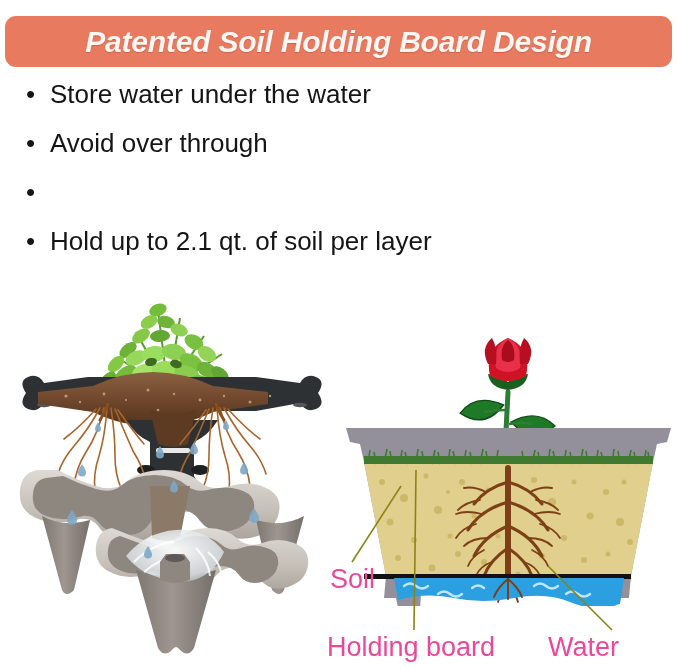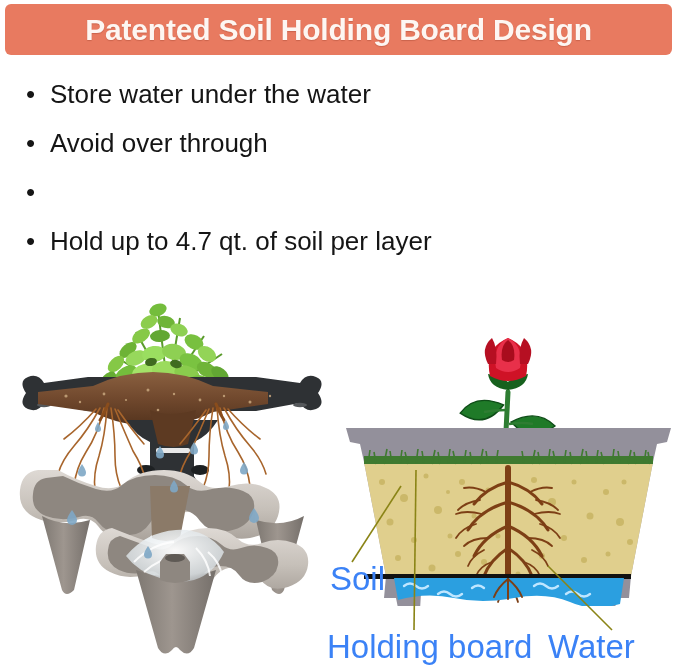--- a/index.html
+++ b/index.html
@@ -13,29 +13,30 @@
     position: relative;
     overflow: hidden;
     font-family: "Liberation Sans", sans-serif;
     -webkit-font-smoothing: antialiased;
   }
 
   
   #header-banner {
     position: absolute;
     left: 5px;
-    top: 4px;
+    top: 16px;
     width: 667px;
     height: 51px;
     background: #e87a60;
-    border-radius: 6px;
+    border-radius: 11px;
     box-sizing: border-box;
     display: flex;
     align-items: center;
     justify-content: center;
+    font-style: italic;
   }
   #header-title {
     color: #fdf6f2;
     font-size: 30px;
     font-weight: bold;
     letter-spacing: -0.2px;
     white-space: nowrap;
     text-shadow: 0 1px 1px rgba(150,60,40,0.35);
   }
 
@@ -93,22 +94,22 @@
     left: 338px;
     top: 18px;
     width: 341px;
     height: 320px;
   }
   #right-diagram svg { display: block; }
 
   
   .callout-label {
     position: absolute;
-    color: #3b82f6;
-    font-size: 33px;
+    color: #ec4899;
+    font-size: 27px;
     line-height: 28px;
     white-space: nowrap;
   }
   #label-soil { left: 330px; top: 565px; }
   #label-holding-board { left: 327px; top: 633px; }
   #label-water { left: 548px; top: 633px; }
 
   #callout-lines {
     position: absolute;
     left: 0;
@@ -132,21 +133,21 @@
   </li>
   <li class="feature-item">
     <span class="feature-bullet">•</span>
     <span class="feature-text">Avoid over through</span>
   </li>
   <li class="feature-item">
     <span class="feature-bullet">•</span>
   </li>
   <li class="feature-item">
     <span class="feature-bullet">•</span>
-    <span class="feature-text">Hold up to 4.7 qt. of soil per layer</span>
+    <span class="feature-text">Hold up to 2.1 qt. of soil per layer</span>
   </li>
 </ul>
 
 <div id="illustration-area">
 
   <div id="left-planter">
     <svg width="330" height="390" viewBox="0 0 330 390" xmlns="http://www.w3.org/2000/svg">
       <defs>
         <linearGradient id="potBody" x1="0" y1="0" x2="1" y2="0">
           <stop offset="0%" stop-color="#8d857e"></stop>

